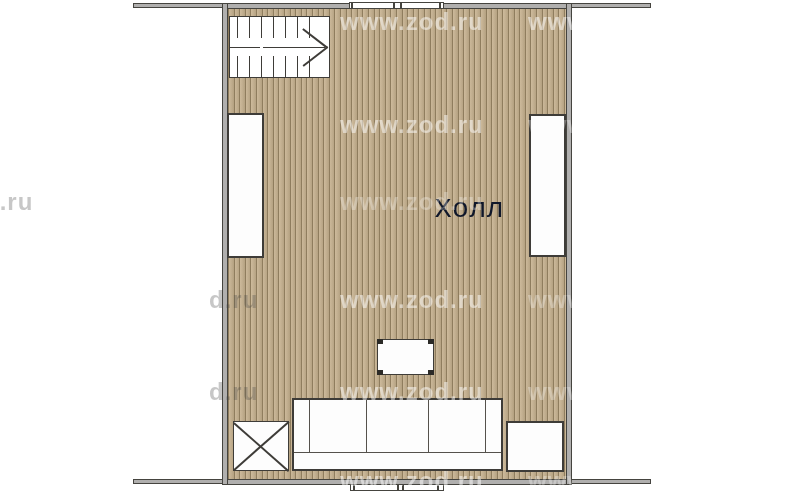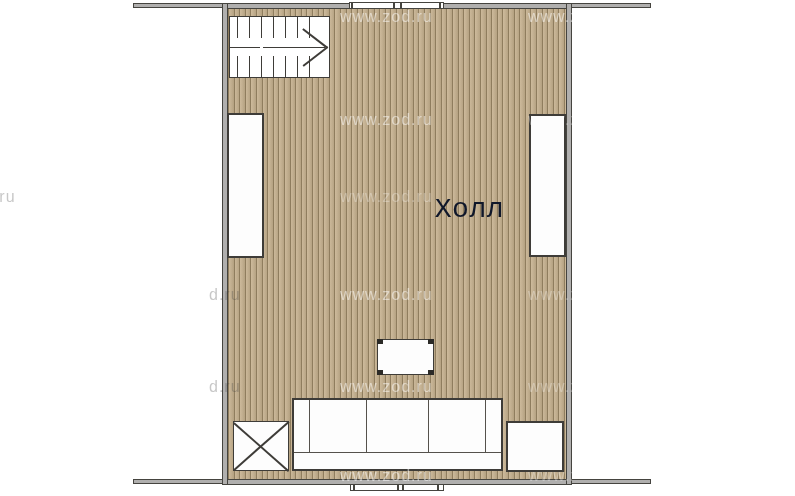--- a/index.html
+++ b/index.html
@@ -33,21 +33,21 @@
   .arrow-seg{position:absolute;height:1.5px;background:#3e3c38;transform-origin:left center;}
   
   .diag{position:absolute;height:1.5px;background:#3e3c38;transform-origin:left center;}
   
   .corner{position:absolute;width:6px;height:5px;background:#2b2a27;}
   
   .room-label{position:absolute;left:68px;top:190px;width:214px;text-align:right;z-index:5;
     color:#0f172a;font-size:28px;line-height:35px;letter-spacing:0.5px;font-family:Liberation Mono, monospace;}
   .room-label sup{font-size:18px;}
   
-  .wm{position:absolute;font-size:16px;font-weight:normal;letter-spacing:1px;white-space:nowrap;z-index:6;pointer-events:none;}
+  .wm{position:absolute;font-size:24px;font-weight:bold;letter-spacing:1px;white-space:nowrap;z-index:6;pointer-events:none;}
   .wm-light{color:rgba(255,255,255,0.5);}
   .wm-faint{color:rgba(255,255,255,0.3);}
   .wm-gray{color:rgba(70,70,70,0.3);}
 </style>
 </head>
 <body>
 
 <div class="canvas">
 
   <span class="wm wm-gray" style="left:-16px;top:188px;">d.ru</span>

